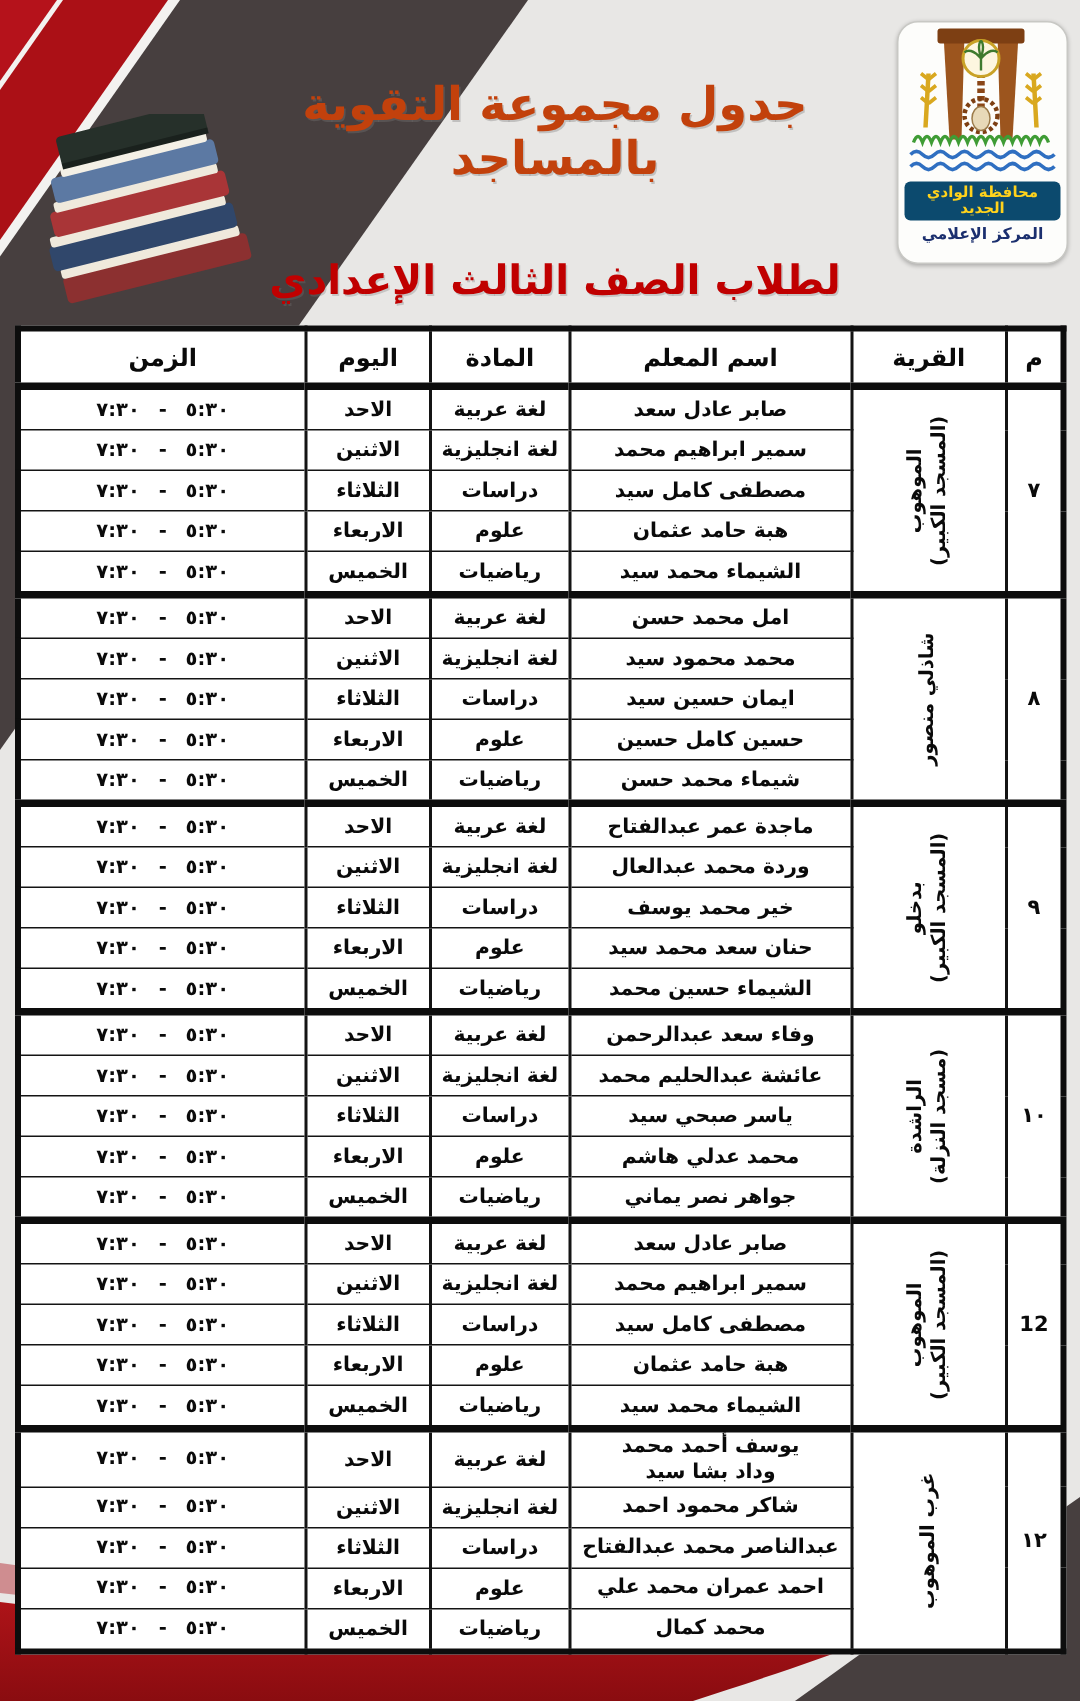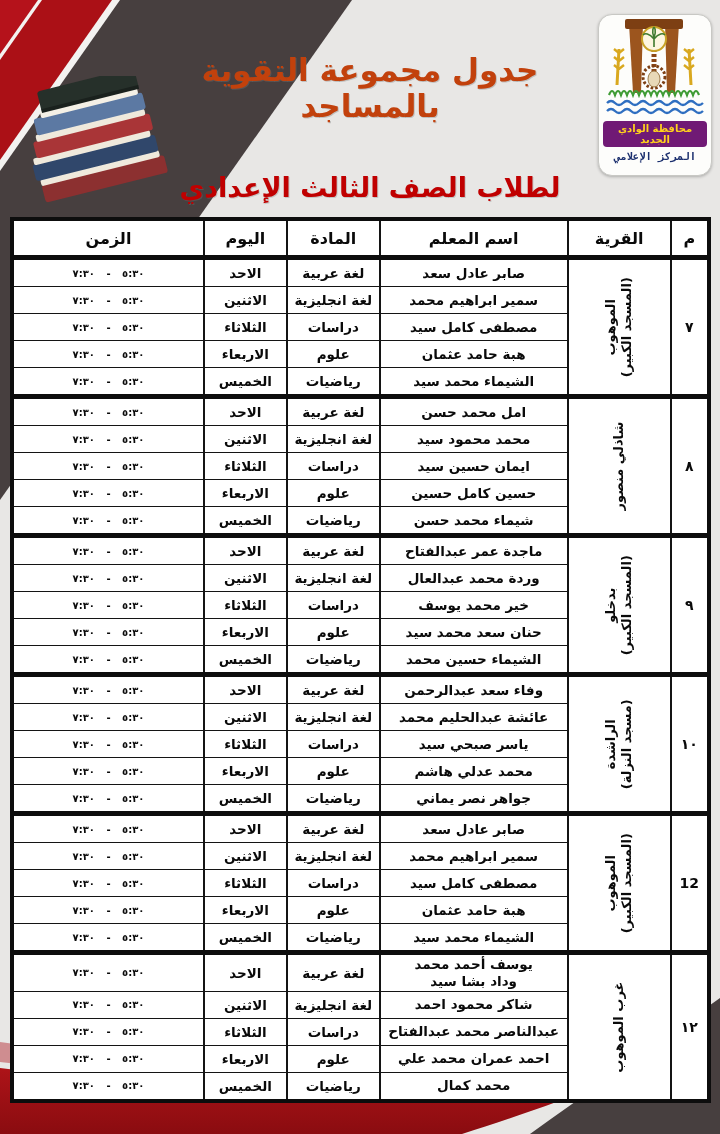--- a/index.html
+++ b/index.html
@@ -13,36 +13,36 @@
   #title-block{left:150px;right:130px;top:52px;text-align:center;direction:rtl;}
   #main-title{font-size:31px;font-weight:bold;color:#c2410c;letter-spacing:-1px;
               text-shadow:1px 1px 0 rgba(120,120,120,.35);}
   #sub-title{margin-top:48px;font-size:27px;font-weight:bold;color:#c00000;
              text-shadow:1px 1px 0 rgba(120,120,120,.3);}
 
   
   #logo-badge{right:8px;top:14px;width:112px;height:160px;background:#fdfdfb;
               border:1px solid #c8c8c4;border-radius:14px;box-shadow:0 1px 3px rgba(0,0,0,.25);
               text-align:center;}
-  #logo-badge .gov{color:#ffd21c;background:#701a75;border-radius:4px;font-size:10px;
+  #logo-badge .gov{color:#ffd21c;background:#0c4a6e;border-radius:4px;font-size:10px;
                    font-weight:bold;direction:rtl;padding:2px 1px;margin:2px 4px 2px 4px;}
-  #logo-badge .center{color:#1b2f6e;font-size:10.5px;font-weight:bold;direction:rtl;margin-top:3px;font-family:Liberation Mono, monospace;}
+  #logo-badge .center{color:#1b2f6e;font-size:10.5px;font-weight:bold;direction:rtl;margin-top:3px;}
 
   
   #table-wrap{left:10px;top:217px;width:701px;}
   table{border-collapse:collapse;table-layout:fixed;width:100%;direction:rtl;background:#fff;
         border:4px solid #0d0d0d;}
   th,td{border:2px solid #141414;border-top-width:1px;border-bottom-width:1px;
         text-align:center;vertical-align:middle;color:#0a0a0a;overflow:hidden;}
   thead th{border-bottom:4px solid #0d0d0d;border-top-width:3px;height:32px;
            font-size:16px;font-weight:bold;}
   td{height:24px;font-size:13.5px;font-weight:bold;padding:1px 2px;}
   tr.group-start td{border-top:5px solid #0d0d0d;}
   td.cell-teacher{white-space:pre-line;line-height:1.25;}
-  td.cell-time{letter-spacing:3px;word-spacing:8px;font-size:10px;}
+  td.cell-time{letter-spacing:3px;word-spacing:8px;font-size:13px;}
   td.cell-village{padding:0;}
   td.cell-num{font-size:14px;}
   .vt{display:inline-block;transform:rotate(-90deg);white-space:nowrap;
       line-height:1.25;font-size:13px;font-weight:bold;text-align:center;}
 </style>
 </head>
 <body>
 
 <div id="stage">
 

